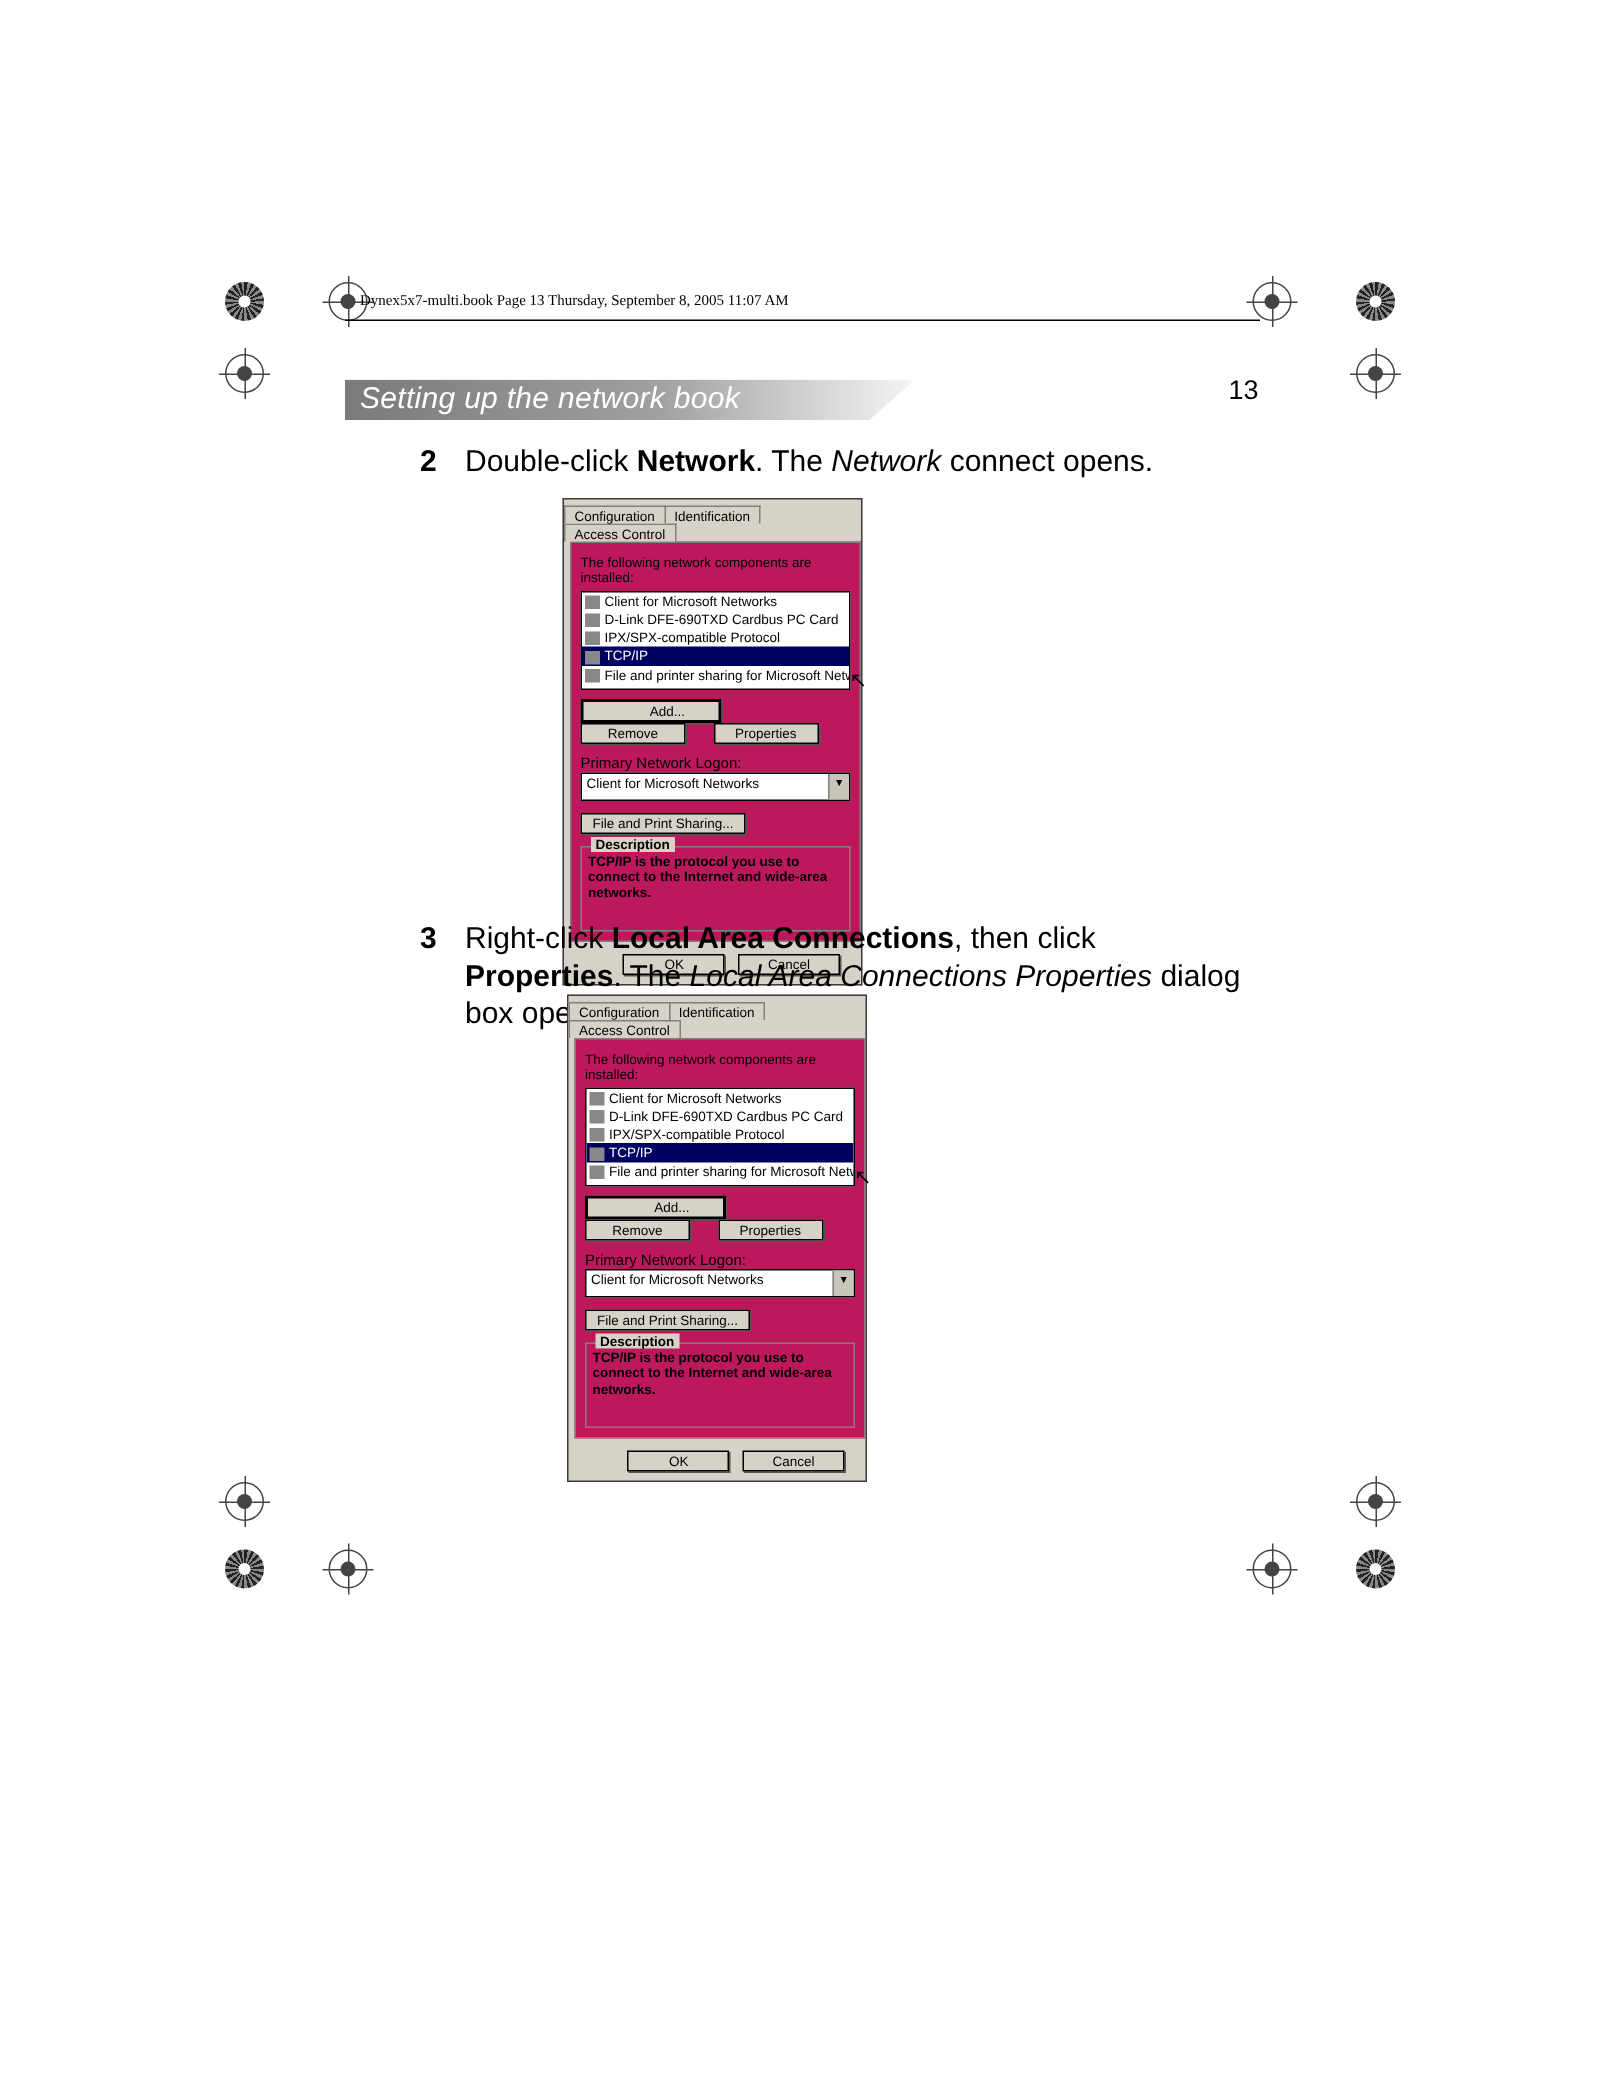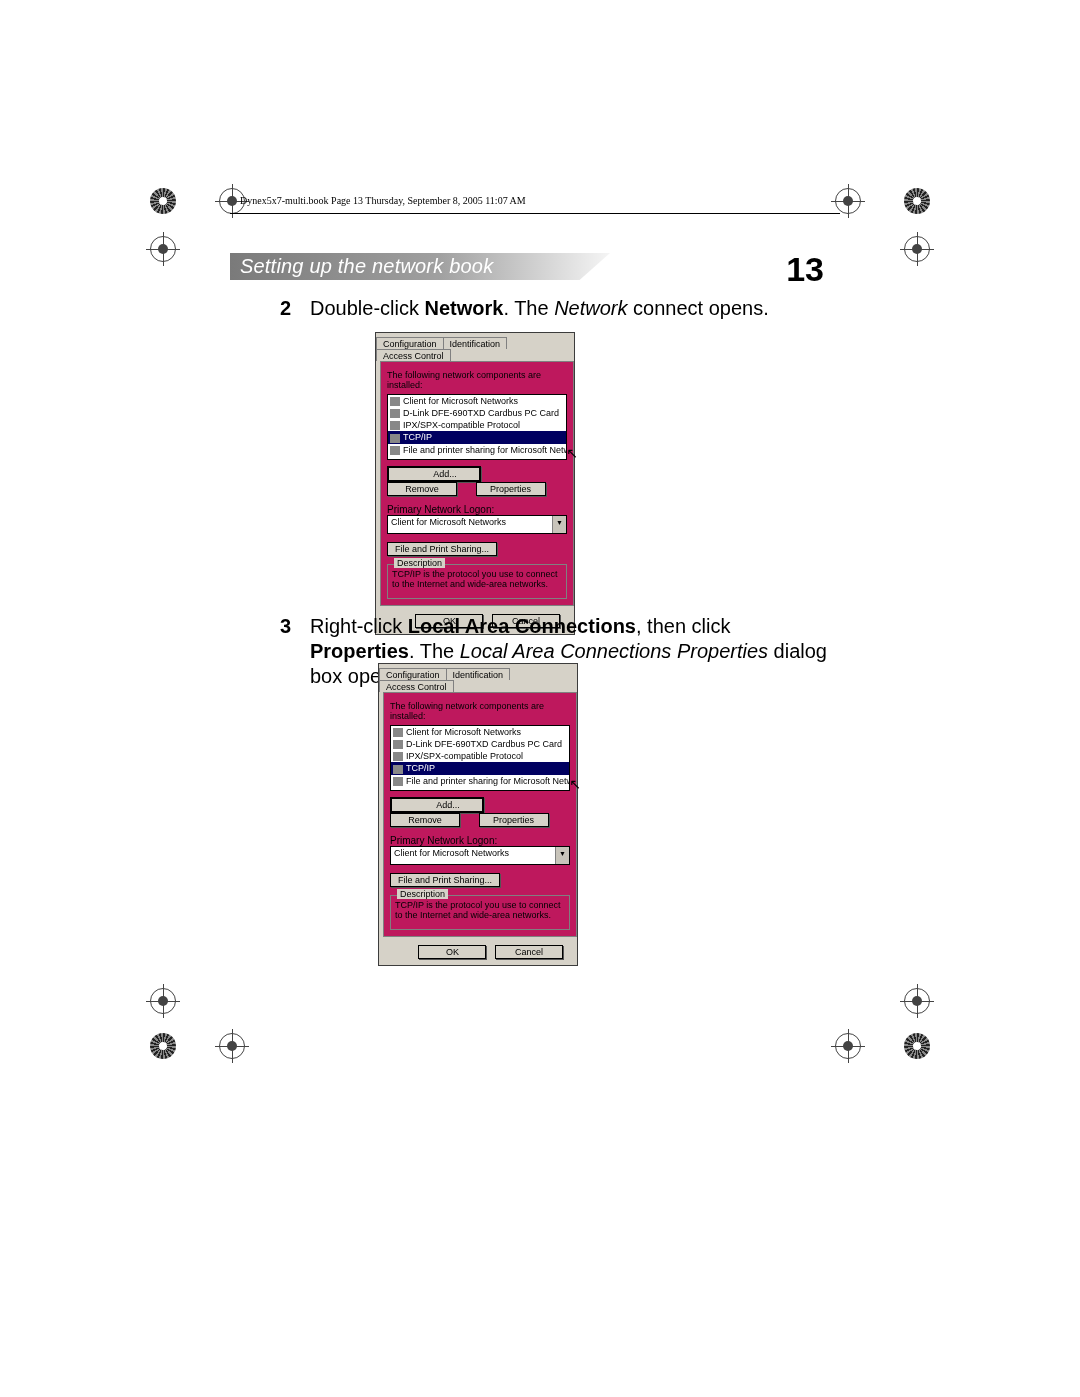--- a/index.html
+++ b/index.html
@@ -69,22 +69,22 @@
     position:absolute;left:0;top:0;height:100%;width:380px;
     background:linear-gradient(to right,#7a7a7a 0%,#a0a0a0 55%,#f5f5f5 100%);
     clip-path:polygon(0 0,100% 0,92% 100%,0 100%);
   }
   .section-banner .title{
     position:absolute;left:10px;top:2px;
     color:#fff;font-style:italic;font-family:"Myriad Pro",Arial,sans-serif;
     font-size:20px;font-weight:500;letter-spacing:.2px;
   }
   .section-banner .pagenum{
-    position:absolute;right:16px;top:-3px;
-    font-size:34px;font-weight:700;
+    position:absolute;right:1px;top:-3px;
+    font-size:18px;font-weight:400;
     font-family:"Myriad Pro",Arial,sans-serif;
   }
   
   .step{
     position:absolute;left:310px;width:530px;
     font-family:"Myriad Pro",Arial,sans-serif;
     font-size:20px;line-height:1.25;
   }
   .step .num{
     position:absolute;left:-30px;top:0;font-weight:700;font-size:20px;
@@ -137,22 +137,23 @@
   .dialog .combo{
     border:1px solid #000;background:#fff;height:15px;
     position:relative;padding:1px 16px 1px 3px;font-size:9px;
   }
   .dialog .combo::after{
     content:"▼";position:absolute;right:0;top:0;width:13px;height:100%;
     background:#c8c4ba;border-left:1px solid #808080;
     font-size:7px;text-align:center;line-height:14px;
   }
   .dialog .groupbox{
-    border:1px solid #808080;margin-top:8px;padding:4px 4px 8px 4px;
+    border:1px solid #808080;margin-top:8px;padding:4px 4px 20px 4px;
     position:relative;
+    font-weight:bold;
   }
   .dialog .groupbox .gtitle{
     position:absolute;top:-7px;left:6px;background:#d6d2c8;
     padding:0 3px;font-size:9px;
   }
   .dialog .groupdesc{font-size:9px;line-height:1.15;}
   .dialog .dlgbtns{
     text-align:right;padding:4px 8px 6px 0;
   }
   .dialog .dlgbtns .winbtn{margin-right:6px;min-width:54px;}

